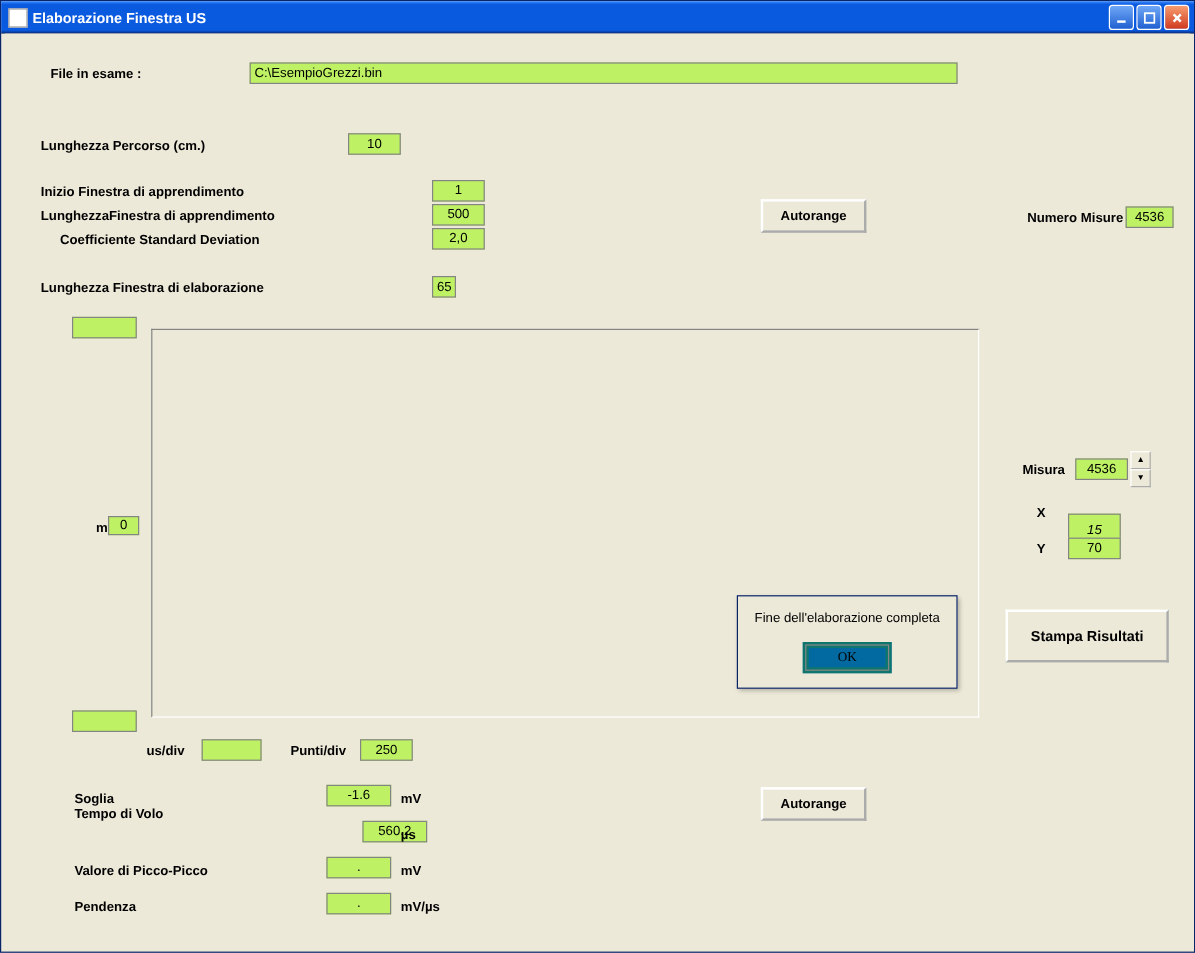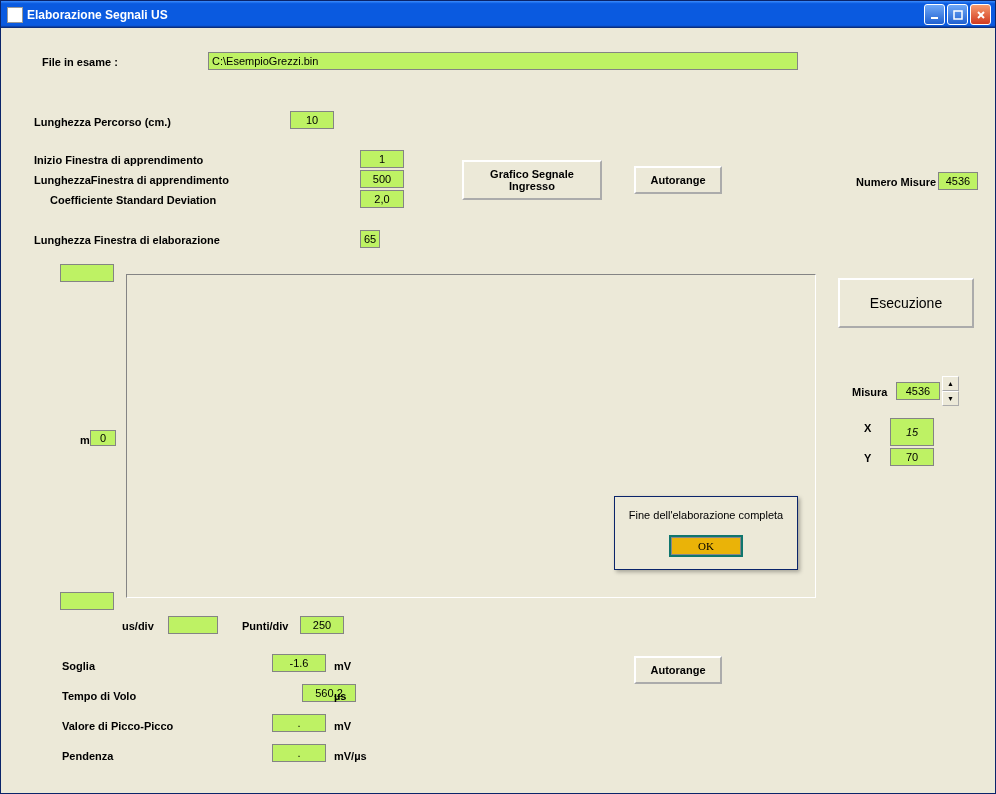--- a/index.html
+++ b/index.html
@@ -135,36 +135,36 @@
   cursor: pointer;
 }
 .dialog .dbody {
   padding: 12px 8px;
   text-align: center;
 }
 .dialog .dmsg { margin-bottom: 14px; }
 .dialog .dok {
   width: 74px;
   padding: 2px 0;
-  background: #eab308;
-  border: 3px solid #0f766e;
+  background: #0369a1;
+  border: 5px solid #0f766e;
   outline: 1px solid #888;
   outline-offset: -3px;
   cursor: pointer;
   font-family: Tahoma;
   font-size: 11px;
 }
 </style>
 </head>
 <body>
 
 <div class="window">
   <div class="titlebar">
     <span class="appicon"></span>
-    <span class="title">Elaborazione Segnali US</span>
+    <span class="title">Elaborazione Finestra US</span>
     <div class="winbtns">
       <div class="winbtn min">
         <svg width="10" height="10">
             <rect x="1" y="7" width="7" height="2" fill="#fff"></rect>
           </svg>
       </div>
       <div class="winbtn max">
         <svg width="10" height="10">
             <rect x="1" y="1" width="8" height="8" fill="none" stroke="#fff" stroke-width="1.5"></rect>
           </svg>
@@ -191,57 +191,56 @@
 
     <div class="lbl bold" style="left:30px; top:146px;">LunghezzaFinestra di apprendimento</div>
     <input class="inp" style="left: 356px; top: 142px; width: 44px; height: 18px;" value="500">
 
     <div class="lbl bold" style="left:46px; top:166px;">Coefficiente Standard Deviation</div>
     <input class="inp" style="left: 356px; top: 162px; width: 44px; height: 18px;" value="2,0">
 
     <div class="lbl bold" style="left:30px; top:206px;">Lunghezza Finestra di elaborazione</div>
     <input class="inp" style="left: 356px; top: 202px; width: 20px; height: 18px;" value="650">
 
-    <button class="btn bold" style="left:458px; top:132px; width:140px; height:40px;">Grafico Segnale Ingresso</button>
     <button class="btn bold" style="left:630px; top:138px; width:88px; height:28px;">Autorange</button>
     <div class="lbl bold" style="left:852px; top:148px;">Numero Misure</div>
     <input class="inp" style="left: 934px; top: 144px; width: 40px; height: 18px;" value="4536">
 
     <input class="inp" style="left: 56px; top: 236px; width: 54px; height: 18px;" value="">
     <div class="graph-frame" style="left:122px; top:246px; width:690px; height:324px;"></div>
     <div class="lbl bold" style="left:56px; top:406px;padding-left:20px;">mv.</div>
     <input class="inp" style="left: 86px; top: 402px; width: 26px; height: 16px;" value="0">
     <input class="inp" style="left: 56px; top: 564px; width: 54px; height: 18px;" value="">
 
     <div class="lbl bold" style="left:118px; top:592px;">us/div</div>
     <input class="inp" style="left: 164px; top: 588px; width: 50px; height: 18px;" value="">
     <div class="lbl bold" style="left:238px; top:592px;">Punti/div</div>
     <input class="inp" style="left: 296px; top: 588px; width: 44px; height: 18px;" value="250">
 
-    <button class="btn" style="left:834px; top:250px; width:136px; height:50px; font-size:14px;">Esecuzione</button>
 
     <div class="lbl bold" style="left:848px; top:358px;">Misura</div>
     <input class="inp" style="left: 892px; top: 354px; width: 44px; height: 18px;" value="4536">
     <div class="spin" style="left:938px; top:348px; height:30px;">
       <button>▲</button>
       <button>▼</button>
     </div>
 
     <div class="lbl bold" style="left:860px; top:394px;">X</div>
-    <input class="inp" style="left: 886px; top: 390px; width: 44px; height: 28px; font-style: italic;" value="15">
+    <input class="inp" style="left: 886px; top: 400px; width: 44px; height: 28px; font-style: italic;" value="15">
 
     <div class="lbl bold" style="left:860px; top:424px;">Y</div>
     <input class="inp" style="left: 886px; top: 420px; width: 44px; height: 18px;" value="70">
 
+    <button class="btn bold" style="left:834px; top:480px; width:136px; height:44px; font-size:12px;">Stampa Risultati</button>
 
     <div class="lbl bold" style="left:58px; top:632px;">Soglia</div>
     <input class="inp" style="left: 268px; top: 626px; width: 54px; height: 18px;" value="-1.6">
     <div class="lbl bold" style="left:330px; top:632px;">mV</div>
 
-    <div class="lbl bold" style="left:58px; top:662px;">Tempo di Volo</div>
+    <div class="lbl bold" style="left:58px; top:645px;">Tempo di Volo</div>
     <input class="inp" style="left: 268px; top: 656px; width: 54px; height: 18px; margin-left: 30px;" value="560.2">
     <div class="lbl bold" style="left:330px; top:662px;">µs</div>
 
     <div class="lbl bold" style="left:58px; top:692px;">Valore di Picco-Picco</div>
     <input class="inp" style="left: 268px; top: 686px; width: 54px; height: 18px;" value=".">
     <div class="lbl bold" style="left:330px; top:692px;">mV</div>
 
     <div class="lbl bold" style="left:58px; top:722px;">Pendenza</div>
     <input class="inp" style="left: 268px; top: 716px; width: 54px; height: 18px;" value=".">
     <div class="lbl bold" style="left:330px; top:722px;">mV/µs</div>

